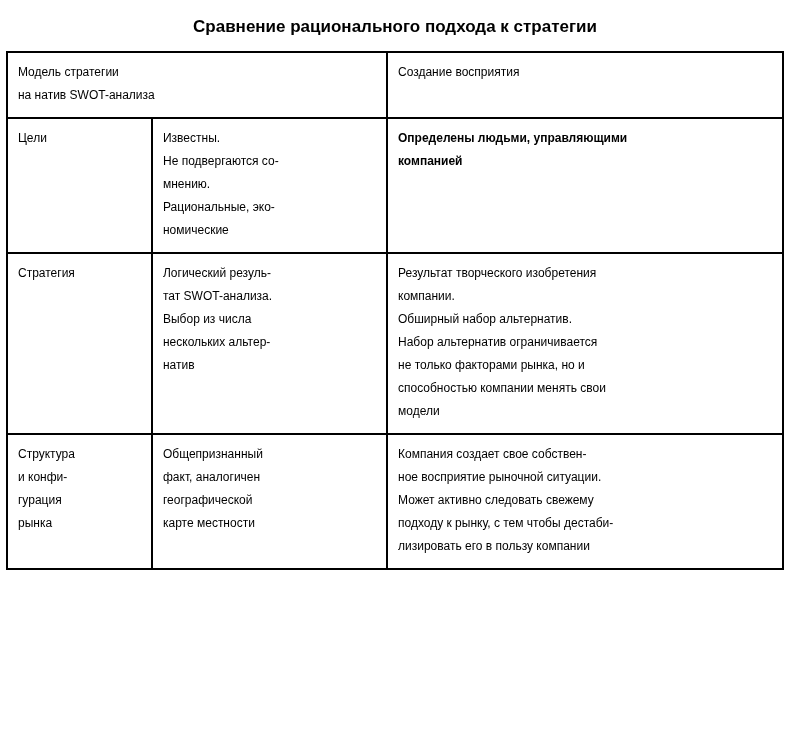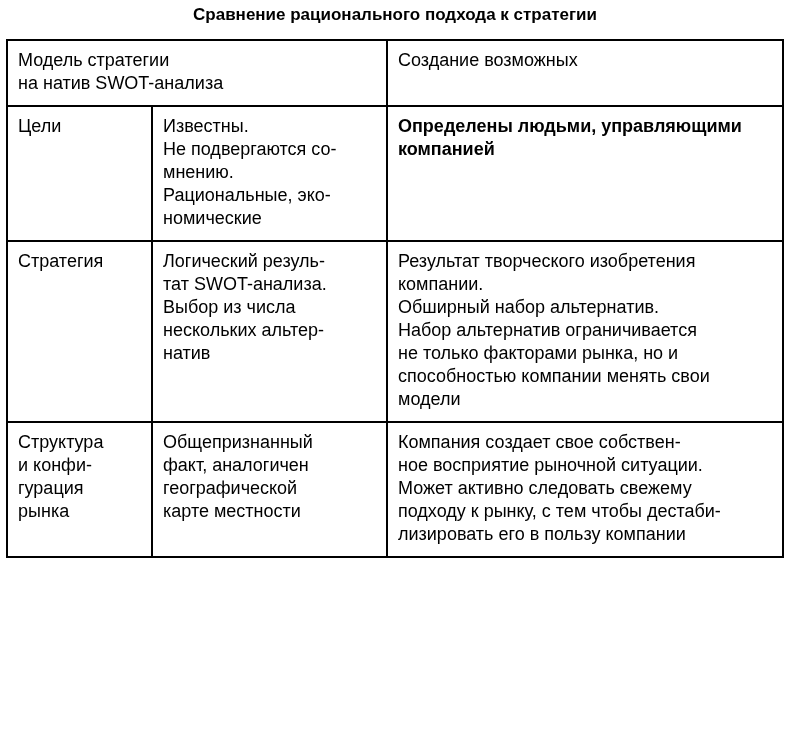--- a/index.html
+++ b/index.html
@@ -18,38 +18,38 @@
     width: 790px;
     height: 751px;
     position: relative;
     box-sizing: border-box;
   }
   .title {
     text-align: center;
     font-weight: bold;
     font-size: 17px;
     line-height: 25px;
-    padding-top: 2px;
+    padding-top: 14px;
     margin: 0 auto;
     width: 700px;
   }
   .title-line {
     display: block;
   }
   table.cmp {
     border-collapse: collapse;
     width: 776px;
     margin: 12px auto 0 auto;
     table-layout: fixed;
   }
   table.cmp td, table.cmp th {
     border: 2px solid #000000;
     vertical-align: top;
     padding: 8px 10px 10px 10px;
-    font-size: 18px;
+    font-size: 12px;
     line-height: 23px;
     font-weight: normal;
     text-align: left;
     margin-top: 44px;
   }
   th.head-cell {
     text-align: center;
     font-weight: bold;
     font-size: 16.5px;
     line-height: 22px;
@@ -74,21 +74,21 @@
       <col class="c1">
       <col class="c2">
       <col class="c3">
     </colgroup>
     <thead>
       <tr>
         <th class="head-cell" colspan="2">
           <span class="cellline">Модель стратегии</span>
           <span class="cellline">на натив SWOT-анализа</span>
         </th>
-        <th class="head-cell">Создание возможных</th>
+        <th class="head-cell">Создание восприятия</th>
       </tr>
     </thead>
     <tbody>
       <tr>
         <td style="white-space: pre-wrap;">Цели</td>
         <td style="white-space: pre-wrap;">Известны.
 Не подвергаются со-
 мнению.
 Рациональные, эко-
 номические</td>

